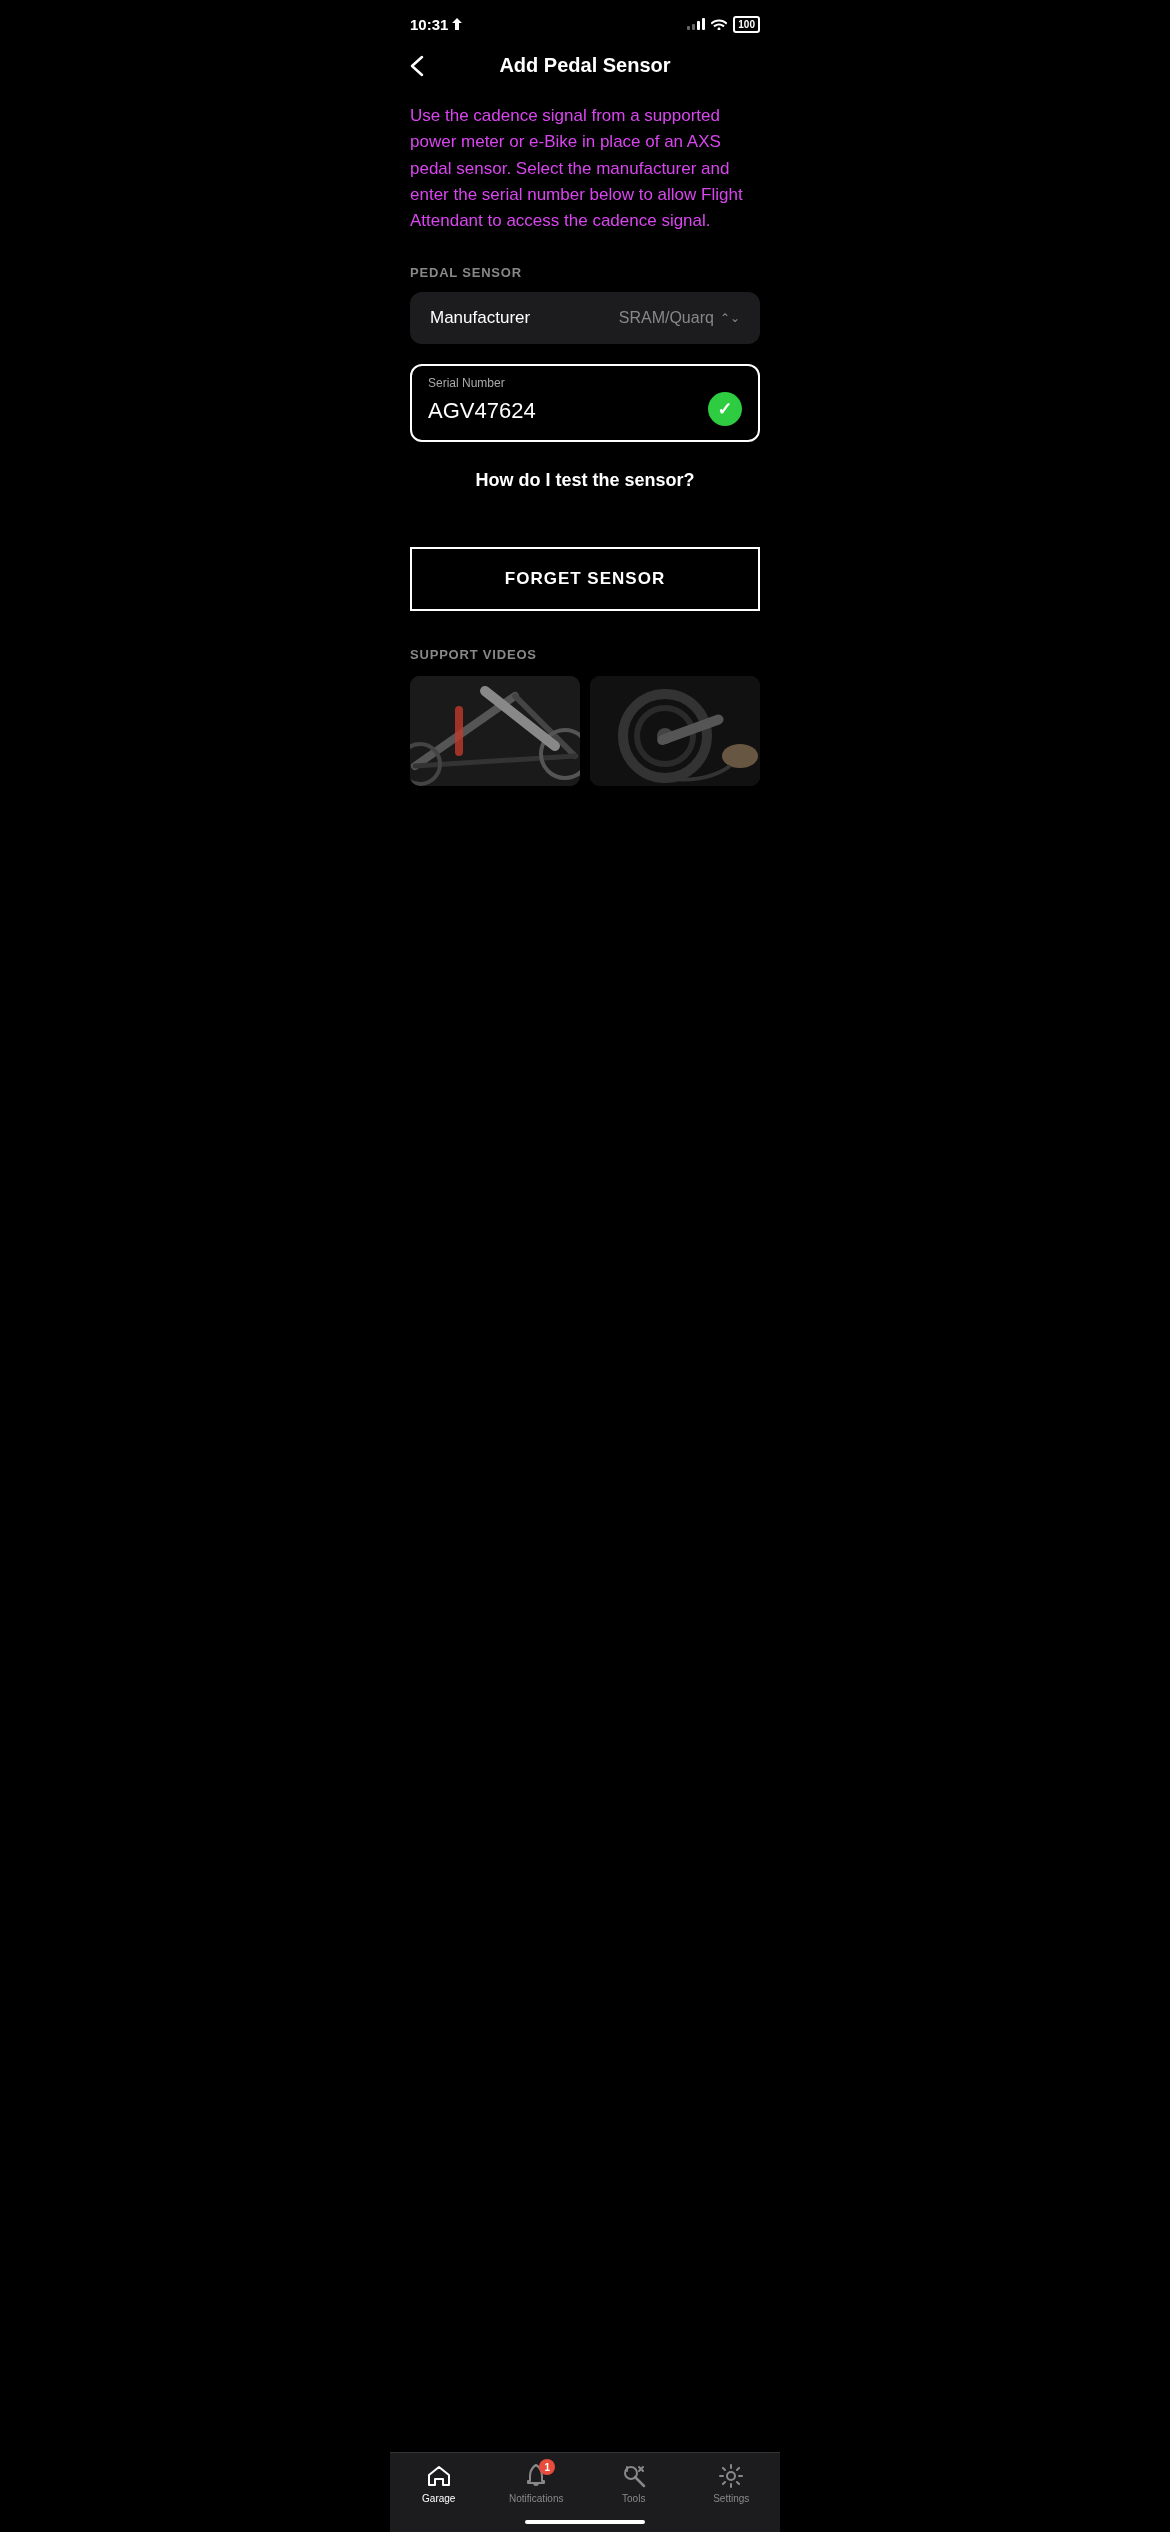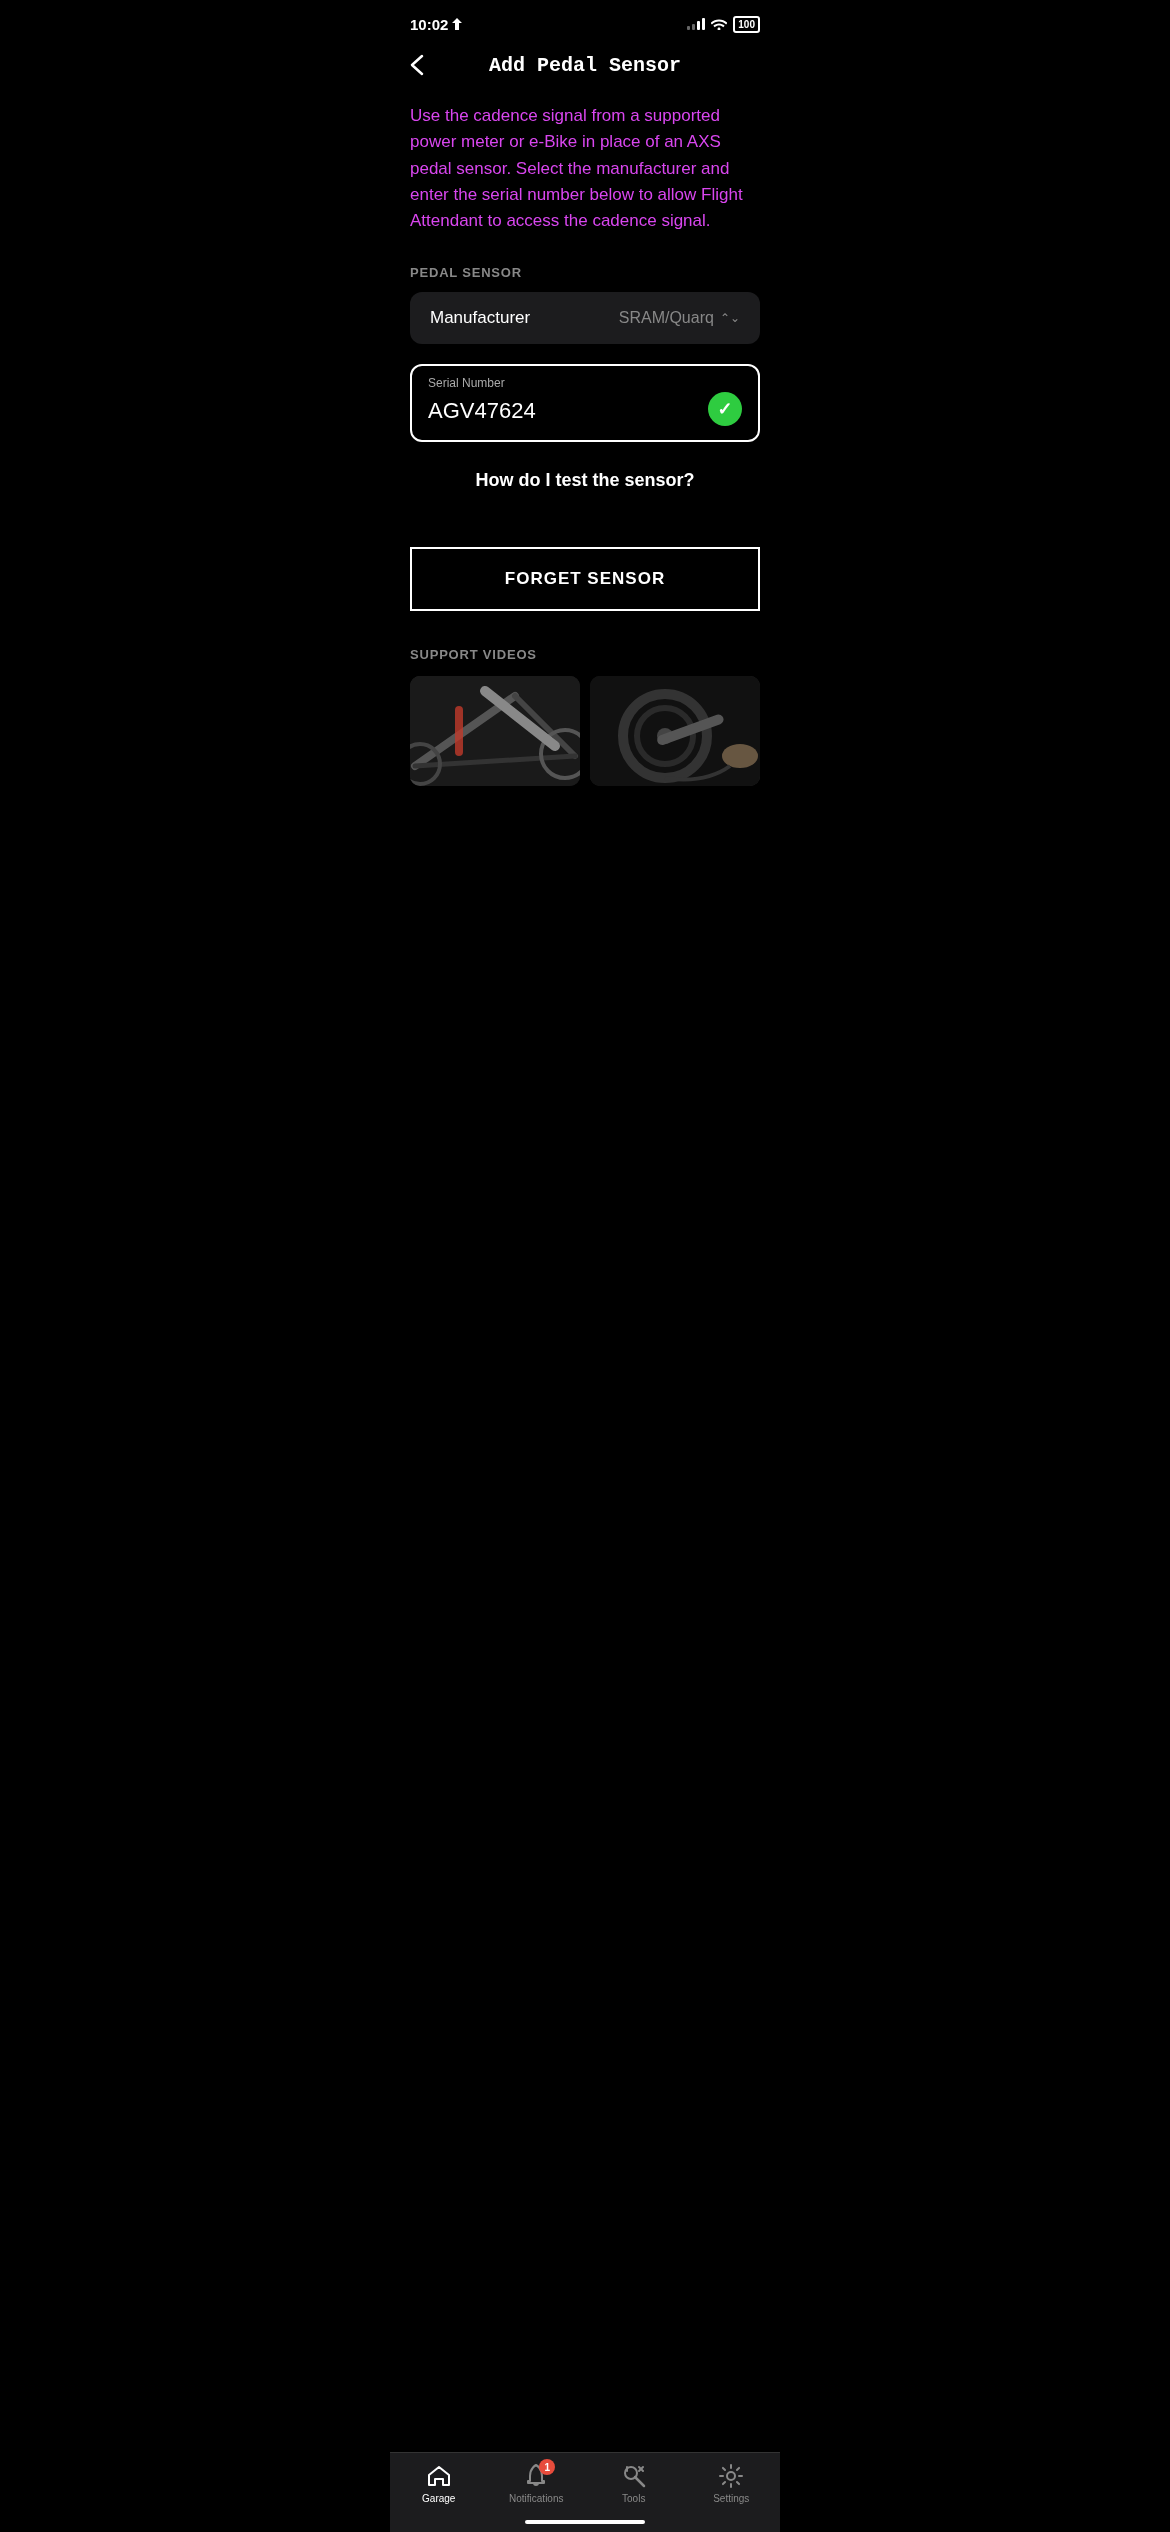--- a/index.html
+++ b/index.html
@@ -59,25 +59,24 @@
       padding: 1px 3px;
       font-size: 10px;
       font-weight: 700;
       color: #fff;
       position: relative;
     }
 
     
     .nav-header {
       display: flex;
-      align-items: flex-start;
+      align-items: flex-end;
       justify-content: center;
       padding: 10px 20px 16px;
       position: relative;
-      font-family: Liberation Mono, monospace;
     }
 
     .back-button {
       position: absolute;
       left: 20px;
       background: none;
       border: none;
       color: #fff;
       font-size: 24px;
       cursor: pointer;
@@ -321,21 +320,21 @@
       padding-bottom: 100px;
     }
   </style>
 </head>
 <body>
 
 <div class="page-wrapper">
 
   <div class="status-bar">
     <div class="status-time">
-      <span>10:02</span>
+      <span>10:31</span>
       <svg width="10" height="12" viewBox="0 0 10 12" fill="white">
         <path d="M5 0L10 5H7V12H3V5H0L5 0Z"></path>
       </svg>
     </div>
     <div class="status-icons">
       <div class="signal-bars">
         <div class="signal-bar" style="height:4px; opacity:0.4;"></div>
         <div class="signal-bar" style="height:6px; opacity:0.4;"></div>
         <div class="signal-bar" style="height:9px;"></div>
         <div class="signal-bar" style="height:12px;"></div>

